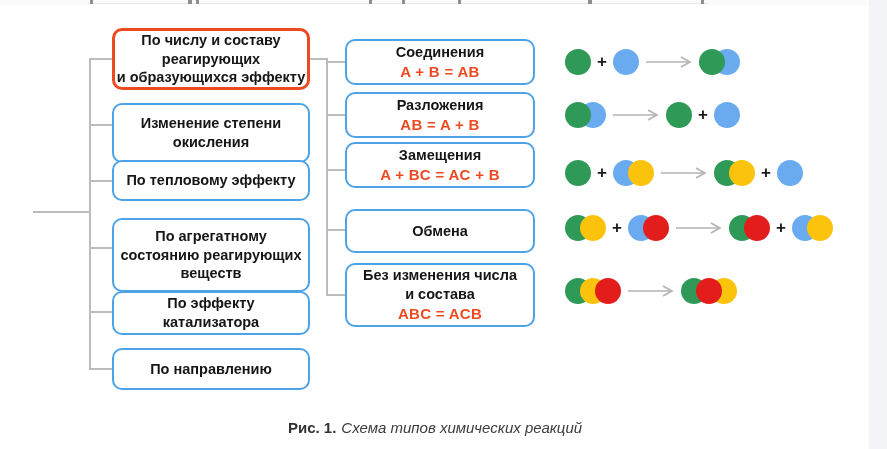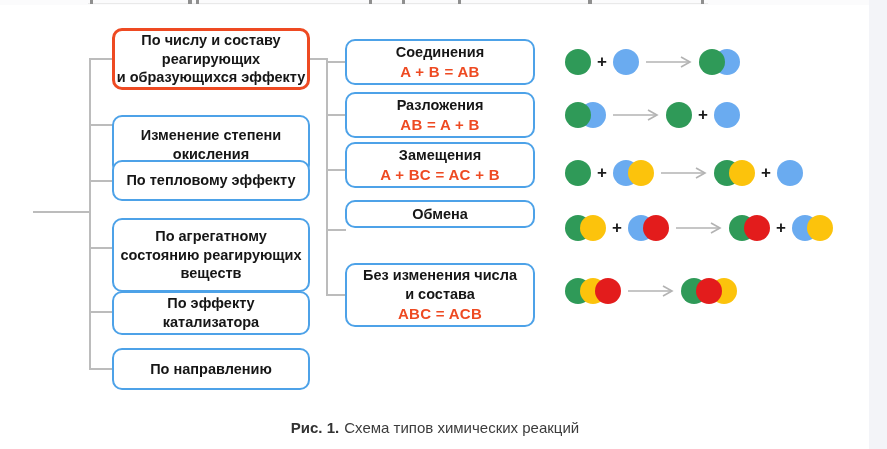--- a/index.html
+++ b/index.html
@@ -32,21 +32,21 @@
   .mrow{position:absolute;left:565px;height:26px;display:flex;align-items:center;gap:6px;}
   .mgroup{position:relative;height:26px;flex:0 0 auto;}
   .circle{position:absolute;top:0;width:26px;height:26px;border-radius:50%;}
   .plus{font-weight:bold;font-size:17px;color:#1c1c1c;line-height:26px;flex:0 0 auto;}
   .arrow{flex:0 0 auto;display:block;}
 
   
   .caption{position:absolute;top:419px;left:0;width:870px;text-align:center;
            font-size:15px;color:#3c3c3c;}
   .cap-label{font-weight:bold;color:#333;margin-right:5px;}
-  .cap-text{}
+  .cap-text{font-style:italic;}
 </style>
 </head>
 <body>
 
 <div class="stage">
 
   <div class="topstrip">
     <div class="topline"></div>
     <div class="topmark" style="left:90px"></div>
     <div class="topmark" style="left:188px;width:4px"></div>
@@ -75,21 +75,21 @@
   <div class="cline h" style="left:327px;top:114px;width:19px"></div>
   <div class="cline h" style="left:327px;top:169px;width:19px"></div>
   <div class="cline h" style="left:327px;top:229px;width:19px"></div>
   <div class="cline h" style="left:327px;top:294px;width:19px"></div>
 
   <div class="box left-box highlight" style="top:28px;height:62px">
     <div>По числу и составу</div>
     <div>реагирующих</div>
     <div>и образующихся эффекту</div>
   </div>
-  <div class="box left-box" style="top:115px;height:60px">
+  <div class="box left-box" style="top:103px;height:60px">
     <div>Изменение степени</div>
     <div>окисления</div>
   </div>
   <div class="box left-box" style="top:160px;height:41px">
     <div>По тепловому эффекту</div>
   </div>
   <div class="box left-box" style="top:218px;height:74px">
     <div>По агрегатному</div>
     <div>состоянию реагирующих</div>
     <div>веществ</div>
@@ -107,21 +107,21 @@
     <div>По направлению</div>
   </div>
   <div class="box mid-box" style="top:92px;height:46px">
     <div class="mtitle">Разложения</div>
     <div class="mformula">AB = A + B</div>
   </div>
   <div class="box mid-box" style="top:142px;height:46px">
     <div class="mtitle">Замещения</div>
     <div class="mformula">A + BC = AC + B</div>
   </div>
-  <div class="box mid-box" style="top:200px;height:28px">
+  <div class="box mid-box" style="top:209px;height:44px">
     <div class="mtitle">Обмена</div>
   </div>
   <div class="box mid-box" style="top:263px;height:64px">
     <div class="mtitle">Без изменения числа</div>
     <div class="mtitle">и состава</div>
     <div class="mformula">ABC = ACB</div>
   </div>
 
   <div class="mrow" style="top:49px">
       <div class="mgroup" style="width: 26px;">

